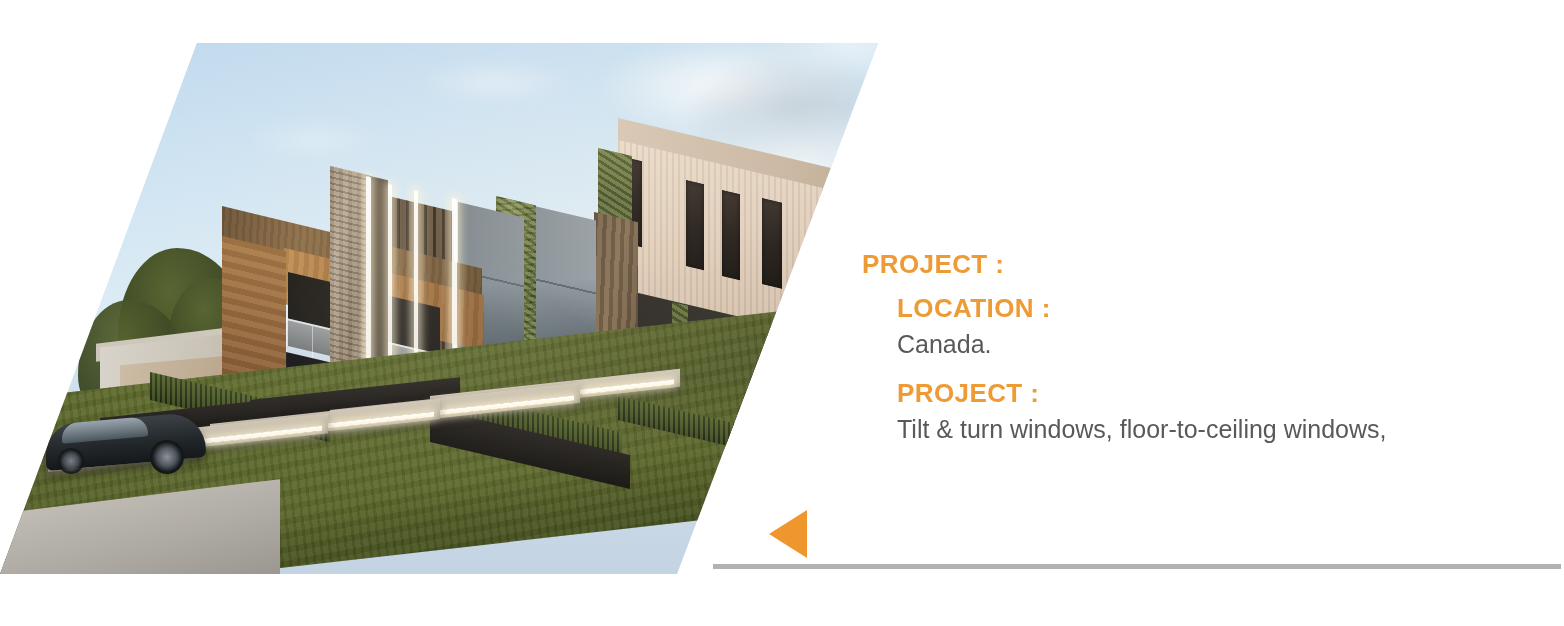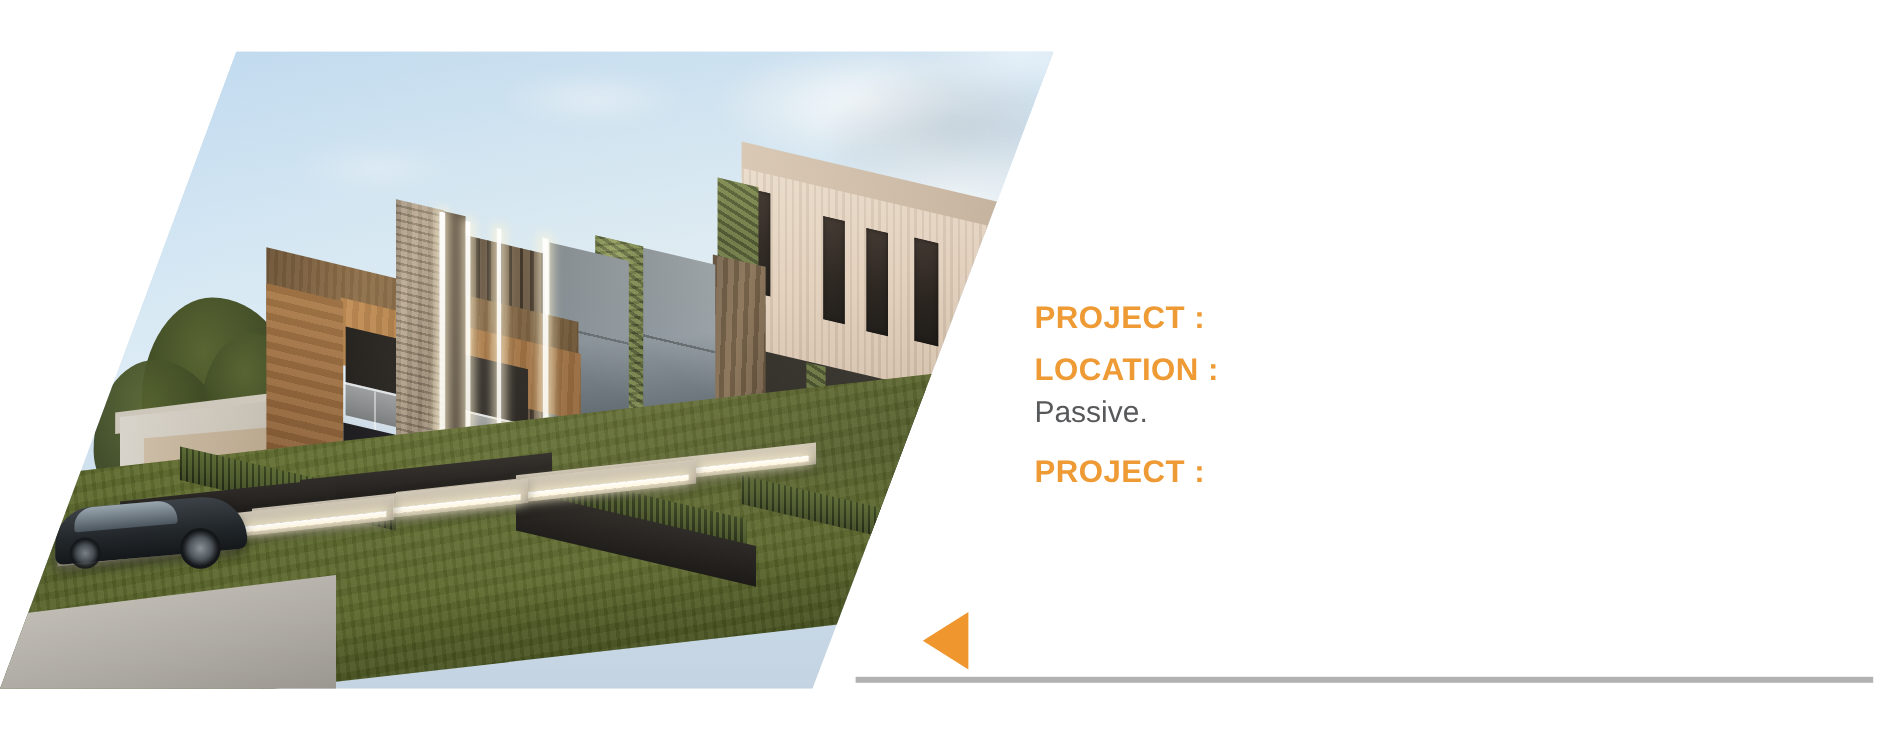--- a/index.html
+++ b/index.html
@@ -425,21 +425,21 @@
     pointer-events:none;
   }
 
   
   .info {
     position:absolute;
     left:862px; top:250px;
     width:620px;
   }
   .blk { margin-bottom:2px; }
-  .blk + .blk { margin-top:16px; }
+  .blk + .blk { margin-top:16px;margin-left:35px; }
 
   .head {
     font-size:26px;
     font-weight:bold;
     letter-spacing:.4px;
     line-height:1.08;
     color:#ee9a35;
     white-space:nowrap;
   }
   .body-line {
@@ -567,25 +567,26 @@
   </div>
 
   <div class="info">
 
     <div class="blk">
       <div class="head">PROJECT :</div>
     </div>
 
     <div class="blk">
       <div class="head">LOCATION :</div>
-      <div class="body-line">Passive.</div>
+      <div class="body-line">Canada.</div>
     </div>
 
     <div class="blk">
       <div class="head">PROJECT :</div>
+      <div class="body-line">Tilt &amp; turn windows, floor-to-ceiling windows,</div>
     </div>
 
   </div>
 
   <div class="tri"></div>
   <div class="rule"></div>
 
 </div>
 
 </body></html>

